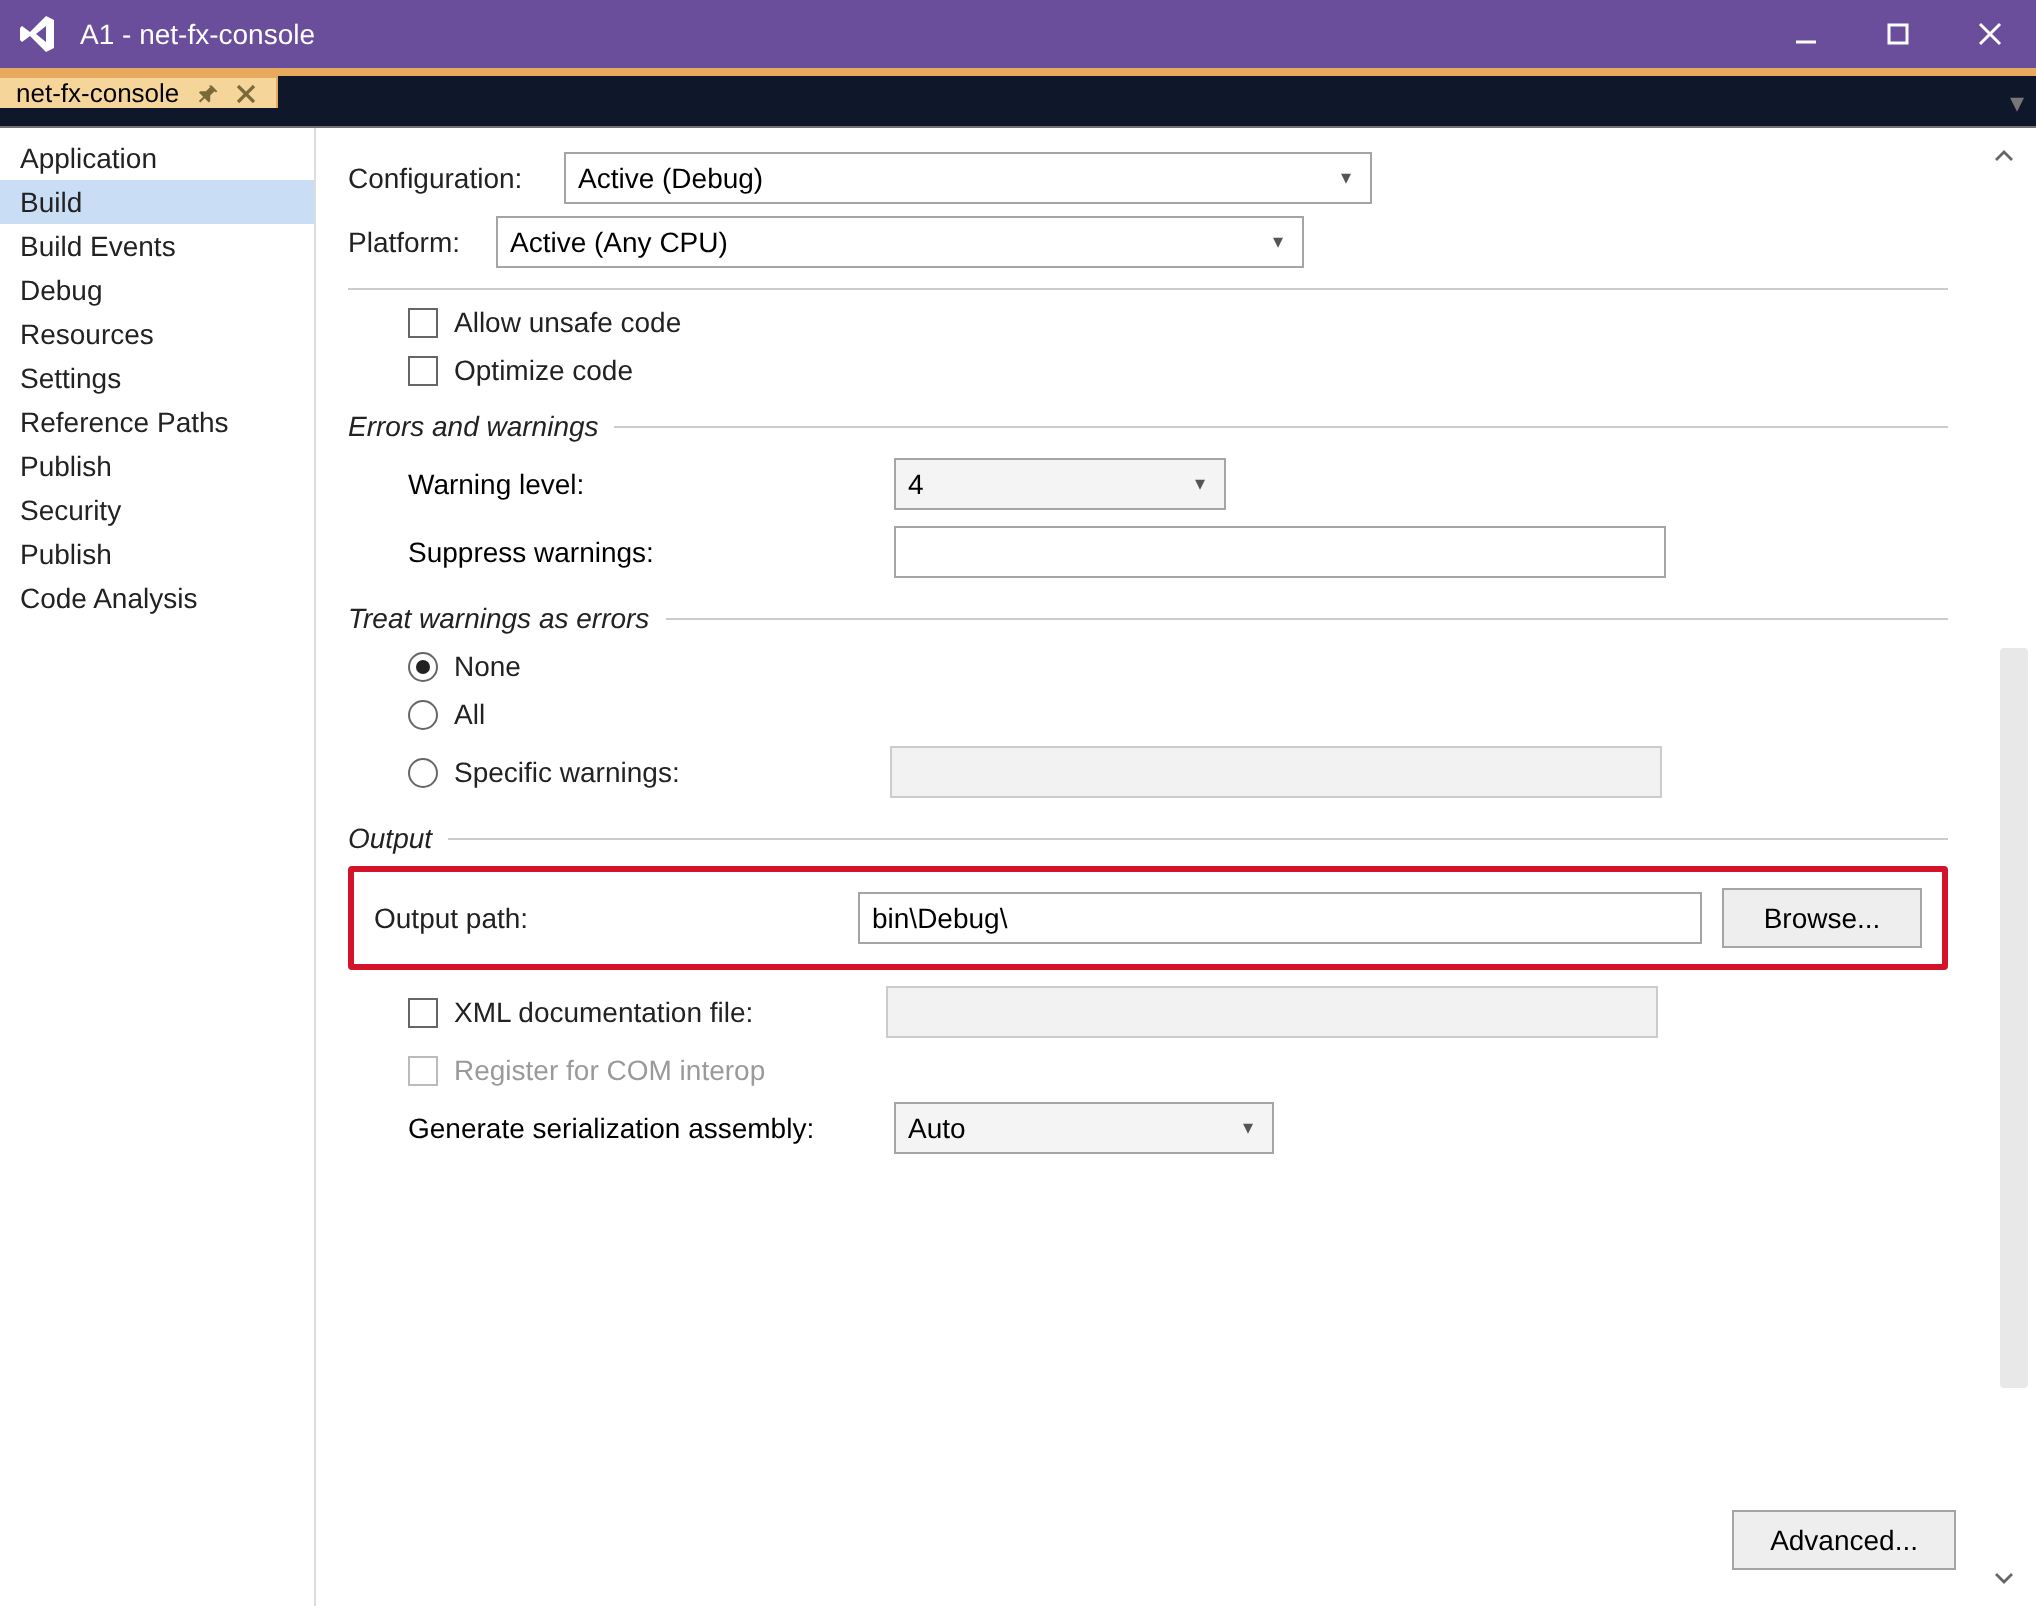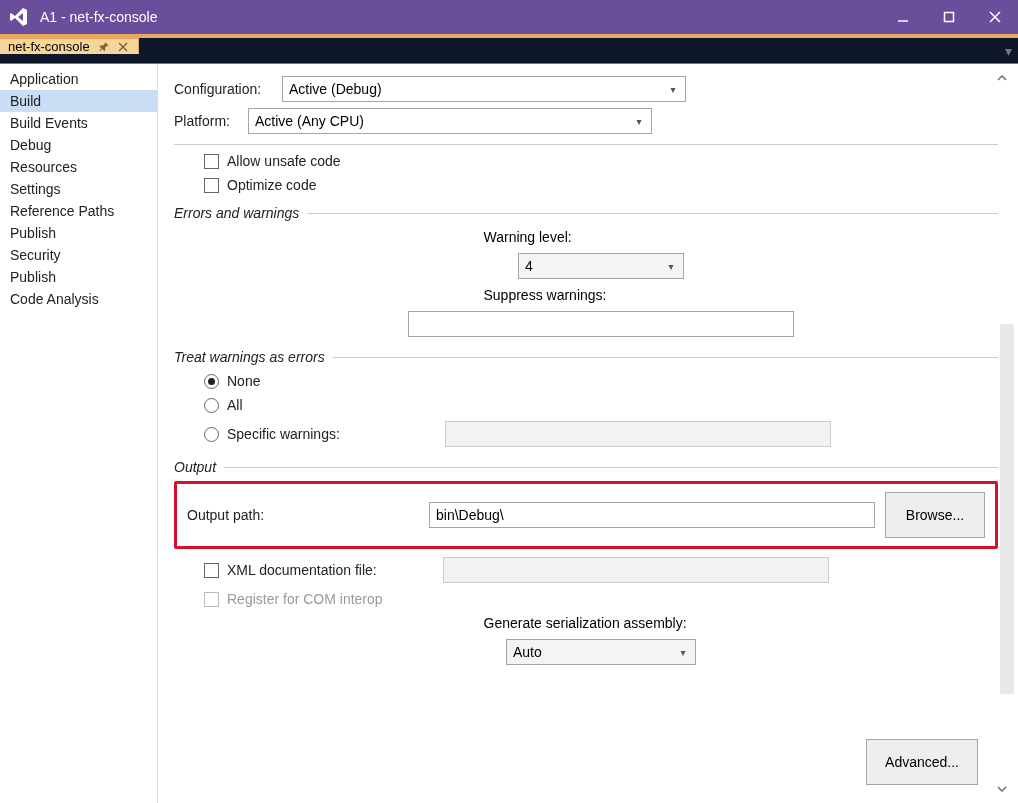--- a/index.html
+++ b/index.html
@@ -28,21 +28,21 @@
   }
   .sidebar {
     width:158px; border-right:1px solid #ddd; padding-top:4px; background:#fff;
   }
   .side-item {
     padding:3px 10px; font-size:14px; color:#222; cursor:default;
   }
   .side-item.selected { background:#c9def5; }
   .side-item.hover { background:#e9f1fb; }
   .main {
-    flex:1; padding:12px 20px 12px 16px; overflow:hidden; position:relative;
+    flex:1; padding:12px 44px 12px 16px; overflow:hidden; position:relative;
   }
   .row { display:flex; align-items:center; margin-bottom:6px; gap:8px;}
   .lbl { font-size:14px; color:#222; }
   .combo {
     height:26px; border:1px solid #a5a5a5; background:#f4f4f4; display:flex; align-items:center;
     padding:0 6px; position:relative;
   }
   .combo.light { background:#fff; }
   .combo .val { flex:1; font-size:14px; }
   .combo .caret { width:12px; text-align:center; color:#555; font-size:10px;}
@@ -51,24 +51,24 @@
   .section-head .t { font-size:14px; color:#222; margin-right:8px; white-space:nowrap;}
   .section-head .line { flex:1; height:1px; background:#ccc;}
   .indent { padding-left:30px; }
   .chk-row { display:flex; align-items:center; gap:8px; margin:8px 0;}
   .chkbox { width:15px; height:15px; border:1px solid #666; background:#fff;}
   .chkbox.disabled { border-color:#bbb; }
   .radio { width:15px; height:15px; border:1px solid #666; border-radius:50%; background:#fff; display:flex; align-items:center; justify-content:center;}
   .radio .dot { width:7px; height:7px; background:#222; border-radius:50%;}
   .textbox { height:26px; border:1px solid #a5a5a5; background:#fff; padding:0 6px; font-size:14px;}
   .textbox.disabled { background:#f2f2f2; border-color:#ccc;}
-  .formrow { display:flex; align-items:center; margin:8px 0; gap:8px;flex-direction:column;}
+  .formrow { display:flex; align-items:center; margin:8px 0; gap:8px;}
   .formrow .flabel { width:235px; font-size:14px;}
   .btn {
-    height:46px; border:1px solid #a5a5a5; background:#eee; padding:0 18px; font-size:14px;
+    height:30px; border:1px solid #a5a5a5; background:#eee; padding:0 18px; font-size:14px;
     display:inline-flex; align-items:center; justify-content:center;
   }
   .highlight-box {
     border:3px solid #d4122a; border-radius:2px; padding:8px 10px; margin:4px 0 8px 0;
     display:flex; align-items:center; gap:10px;
   }
   .scroll-arrow-top, .scroll-arrow-bot {
     position:absolute; right:8px; width:16px; height:16px; color:#666; display:flex; align-items:center; justify-content:center;
   }
   .scroll-arrow-top { top:6px; }

